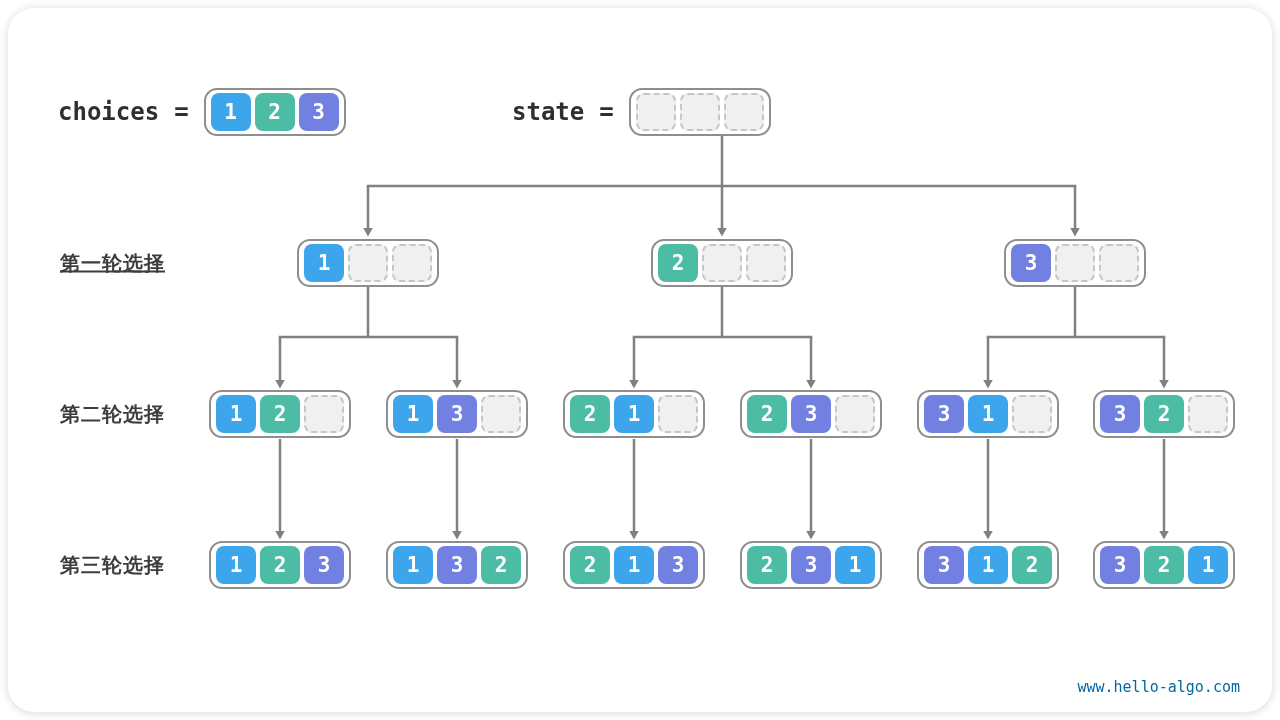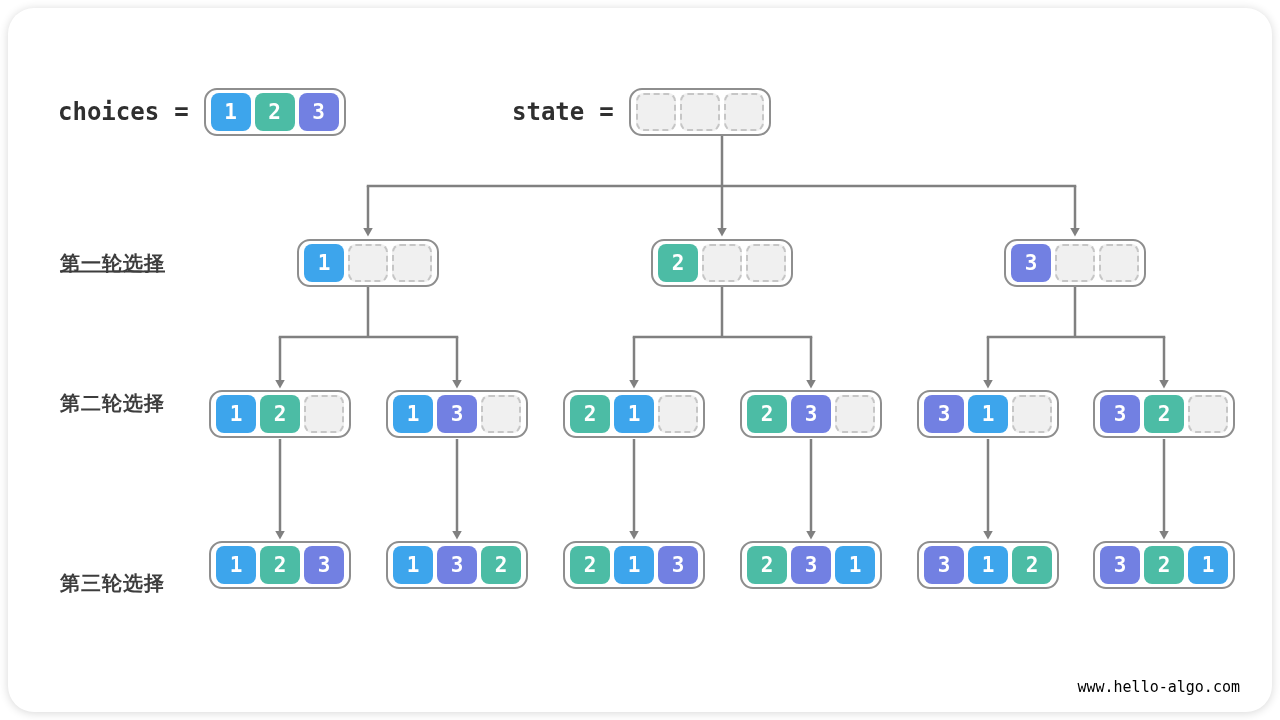--- a/index.html
+++ b/index.html
@@ -23,25 +23,25 @@
   .hgroup .node { position:relative; }
   .cell { width:40px; height:38px; border-radius:8px; flex:none;
           display:flex; align-items:center; justify-content:center;
           color:#ffffff; font-family:"DejaVu Sans Mono", monospace;
           font-weight:700; font-size:21px; }
   .cell.empty { background:#f0f0f0; border:2px dashed #c6c6c6; }
 
   .row-label { position:absolute; left:60px; transform:translateY(-50%);
                font-size:20px; font-weight:600; color:#3d3d3d;
                letter-spacing:1px; white-space:nowrap; }
-  #rl0 { top:263px;text-decoration:underline; } #rl1 { top:403px; } #rl2 { top:565px;margin-top:18px; }
+  #rl0 { top:263px;text-decoration:underline; } #rl1 { top:414px; } #rl2 { top:565px; }
 
   .watermark { position:absolute; right:40px; top:678px;
                font-family:"DejaVu Sans Mono", monospace; font-size:15px;
-               color:#000000; }
+               color:#0369a1; }
 </style>
 </head>
 <body>
 
 <div class="card"></div>
 
 <div class="stage">
 
   <svg id="arrows" viewBox="0 0 1280 720" xmlns="http://www.w3.org/2000/svg">
       <defs>

